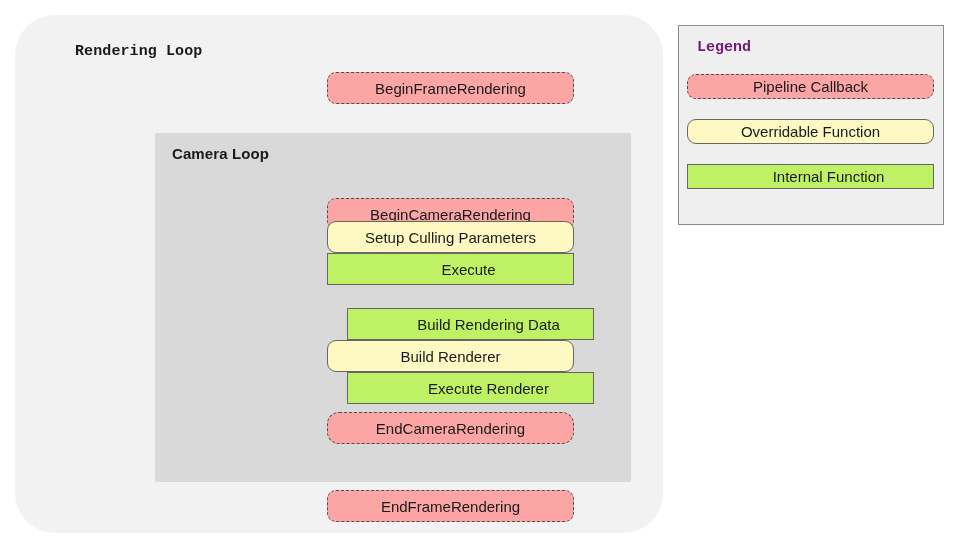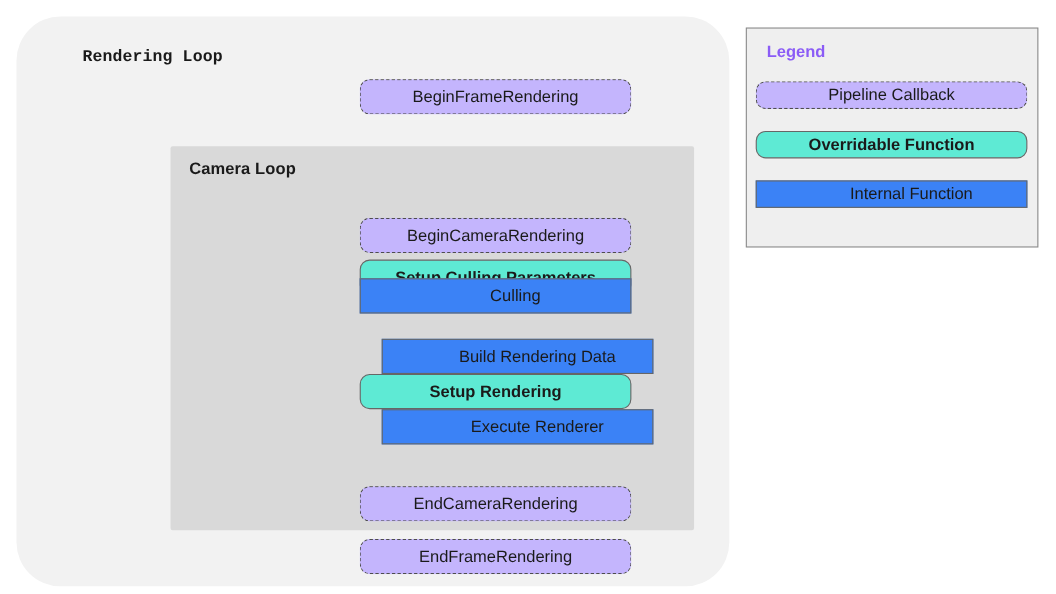--- a/index.html
+++ b/index.html
@@ -54,32 +54,31 @@
     height: 32px;
     box-sizing: border-box;
     display: flex;
     align-items: center;
     justify-content: center;
     font-size: 15px;
     color: #1a1a1a;
     white-space: nowrap;
   }
   .node-callback {
-    background: #c4b5fd;
+    background: #fca5a5;
     border: 1.4px dashed #4d4d4d;
     border-radius: 9px;
   }
   .node-overridable {
-    background: #5eead4;
+    background: #fef9c3;
     border: 1.2px solid #666666;
     border-radius: 9px;
-    font-weight: bold;
   }
   .node-internal {
-    background: #3b82f6;
+    background: #bef264;
     border: 1.2px solid #666666;
     border-radius: 0;
     padding-left: 36px;
   }
 
   
   .legend-panel {
     position: absolute;
     left: 678px;
     top: 25px;
@@ -88,21 +87,22 @@
     box-sizing: border-box;
     background: #efefef;
     border: 1px solid #8c8c8c;
   }
   .legend-title {
     position: absolute;
     left: 18px;
     top: 13px;
     font-size: 15px;
     font-weight: bold;
-    color: #8b5cf6;
+    color: #701a75;
+    font-family: Liberation Mono, monospace;
   }
   .legend-item {
     position: absolute;
     left: 8px;
     width: 247px;
     height: 25px;
     box-sizing: border-box;
     display: flex;
     align-items: center;
     justify-content: center;
@@ -118,26 +118,26 @@
 
   <div class="loop-title outer">Rendering Loop</div>
 
   <div class="loop-inner">
     <div class="loop-title inner">Camera Loop</div>
   </div>
 
   <div id="node-host">
       <div class="node node-callback" style="top: 57px;">BeginFrameRendering</div>
       <div class="node node-callback" style="top: 159px; margin-top: 24px;">BeginCameraRendering</div>
-      <div class="node node-overridable" style="top: 206px; margin-top: 15px;">Setup Culling Parameters</div>
-      <div class="node node-internal" style="top: 238px;">Culling</div>
+      <div class="node node-overridable" style="top: 206px;">Setup Culling Parameters</div>
+      <div class="node node-internal" style="top: 238px;">Execute</div>
       <div class="node node-internal" style="top: 293px; margin-left: 20px;">Build Rendering Data</div>
-      <div class="node node-overridable" style="top: 325px;">Setup Rendering</div>
+      <div class="node node-overridable" style="top: 325px;">Build Renderer</div>
       <div class="node node-internal" style="top: 357px; margin-left: 20px;">Execute Renderer</div>
-      <div class="node node-callback" style="top: 427px;">EndCameraRendering</div>
+      <div class="node node-callback" style="top: 397px; border-radius: 12px;">EndCameraRendering</div>
       <div class="node node-callback" style="top: 475px;">EndFrameRendering</div>
     </div>
 </div>
 
 <div class="legend-panel">
   <div class="legend-title">Legend</div>
   <div id="legend-host">
       <div class="legend-item node-callback" style="top: 48px;">Pipeline Callback</div>
       <div class="legend-item node-overridable" style="top: 93px;">Overridable Function</div>
       <div class="legend-item node-internal" style="top: 138px;">Internal Function</div>

